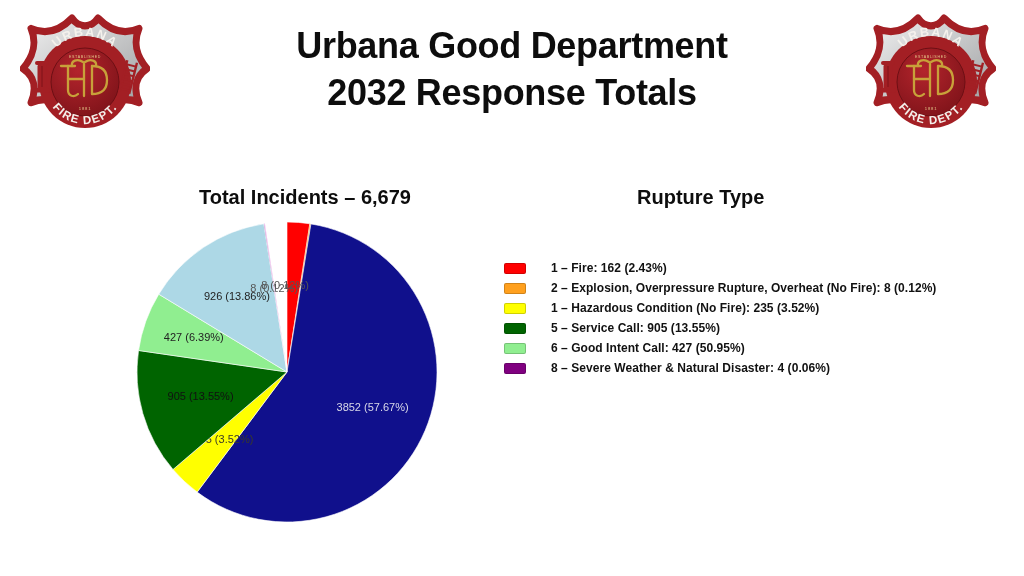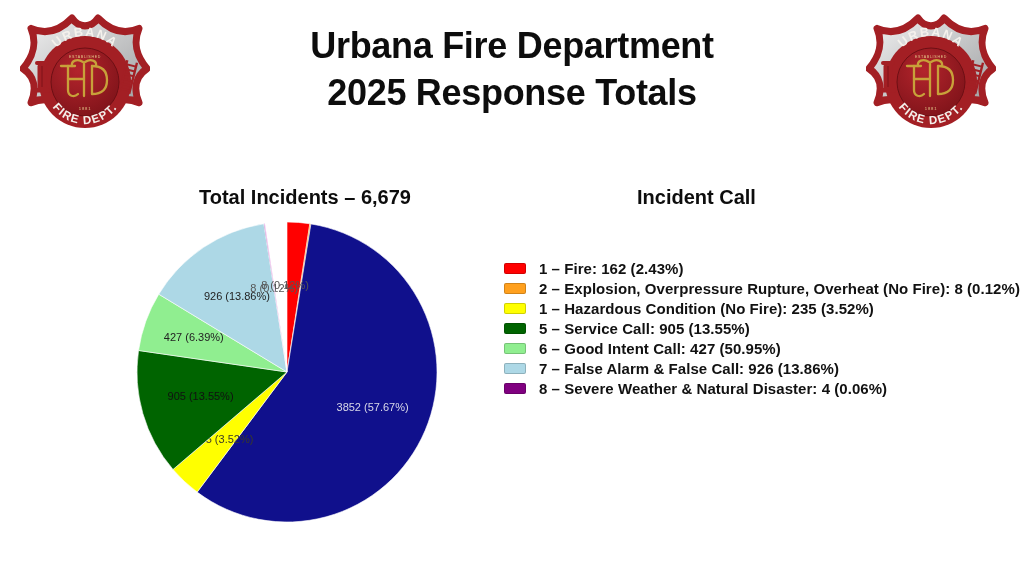--- a/index.html
+++ b/index.html
@@ -39,21 +39,21 @@
   
   #legend{position:absolute;left:504px;top:258px;width:420px;}
   .legend-row{
     display:flex;align-items:center;height:20px;margin-bottom:0px;
   }
   .legend-swatch{
     width:22px;height:11px;border-radius:2px;flex:0 0 auto;
     border:1px solid rgba(0,0,0,0.18);box-sizing:border-box;
   }
   .legend-text{
-    margin-left:13px;font-size:15px;font-weight:bold;color:#111;
+    margin-left:25px;font-size:12px;font-weight:bold;color:#111;
     white-space:nowrap;letter-spacing:0.05px;
   }
 </style>
 </head>
 <body>
 
 <div id="slide">
 
   <div class="badge left">
     <svg viewBox="0 0 130 135" width="130" height="135" aria-hidden="true">
@@ -190,26 +190,26 @@
           <path d="M 7,-16 L 7,12"></path>
           <path d="M 7,-16 C 18,-16 22,-10 22,-2 C 22,7 17,12 7,12"></path>
           <path d="M 0,-20 C 6,-24 12,-21 11,-16"></path>
           <path d="M -2,-20 C -8,-24 -14,-21 -13,-16"></path>
         </g>
       </g>
     </svg>
   </div>
 
   <div class="title-block">
-    <span class="title-line">Urbana Fire Department</span>
-    <span class="title-line">2025 Response Totals</span>
+    <span class="title-line">Urbana Good Department</span>
+    <span class="title-line">2032 Response Totals</span>
   </div>
 
   <div class="chart-heading" id="pie-heading">Total Incidents – 6,679</div>
-  <div class="chart-heading" id="legend-heading">Incident Call</div>
+  <div class="chart-heading" id="legend-heading">Rupture Type</div>
 
   <div id="pie-wrap">
     <svg id="pie-svg" viewBox="0 0 308 308" width="308" height="308">
         <path d="M 154 154 L 154 4 A 150 150 0 0 1 176.81333286581946 5.744977003970206 Z" fill="#FF0000" stroke="#ffffff" stroke-width="0.6"></path>
         <path d="M 154 154 L 176.81333286581946 5.744977003970206 A 150 150 0 0 1 177.93049035977296 5.921197900777116 Z" fill="#FFA01E" stroke="#ffffff" stroke-width="0.35"></path>
         <path d="M 154 154 L 177.93049035977296 5.921197900777116 A 150 150 0 1 1 64.16323157709463 274.1222503923785 Z" fill="#10108C" stroke="#ffffff" stroke-width="0.6"></path>
         <text x="239.61582786258265" y="190.31707614063407" text-anchor="middle" dominant-baseline="middle" font-family="Liberation Sans, sans-serif" font-size="11" fill="#d8d8e8">3852 (57.67%)</text>
         <path d="M 154 154 L 64.16323157709463 274.1222503923785 A 150 150 0 0 1 40.000336707211105 251.48885458928504 Z" fill="#FFFF00" stroke="#ffffff" stroke-width="0.6"></path>
         <text x="90.42236194882676" y="221.87402993659657" text-anchor="middle" dominant-baseline="middle" font-family="Liberation Sans, sans-serif" font-size="11" fill="#3a3a2a">235 (3.52%)</text>
         <path d="M 154 154 L 40.000336707211105 251.48885458928504 A 150 150 0 0 1 5.550038814173774 132.49165222694486 Z" fill="#006400" stroke="#ffffff" stroke-width="0.6"></path>
@@ -240,22 +240,18 @@
       </div>
       <div class="legend-row">
         <span class="legend-swatch" style="background: rgb(0, 100, 0);"></span>
         <span class="legend-text">5 – Service Call:  905 (13.55%)</span>
       </div>
       <div class="legend-row">
         <span class="legend-swatch" style="background: rgb(144, 238, 144);"></span>
         <span class="legend-text">6 – Good Intent Call:  427 (50.95%)</span>
       </div>
       <div class="legend-row">
-        <span class="legend-swatch" style="background: rgb(173, 216, 230);"></span>
-        <span class="legend-text">7 – False Alarm &amp; False Call:  926 (13.86%)</span>
-      </div>
-      <div class="legend-row">
         <span class="legend-swatch" style="background: rgb(128, 0, 128);"></span>
         <span class="legend-text">8 – Severe Weather &amp; Natural Disaster:  4 (0.06%)</span>
       </div>
     </div>
 
 </div>
 
 </body></html>

